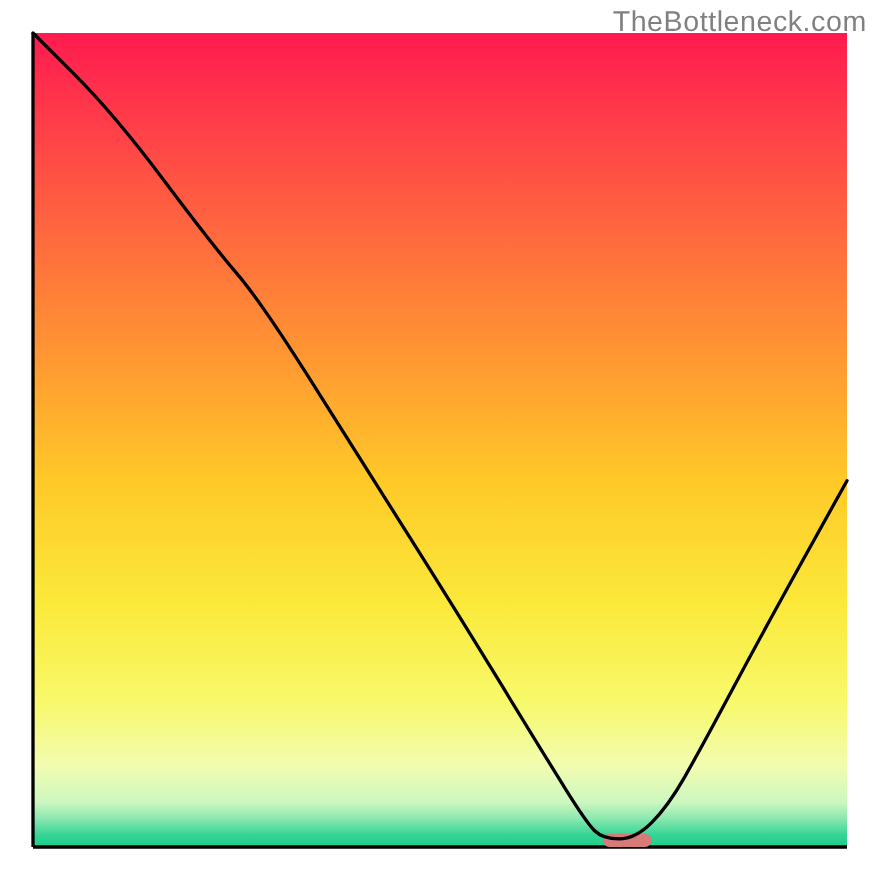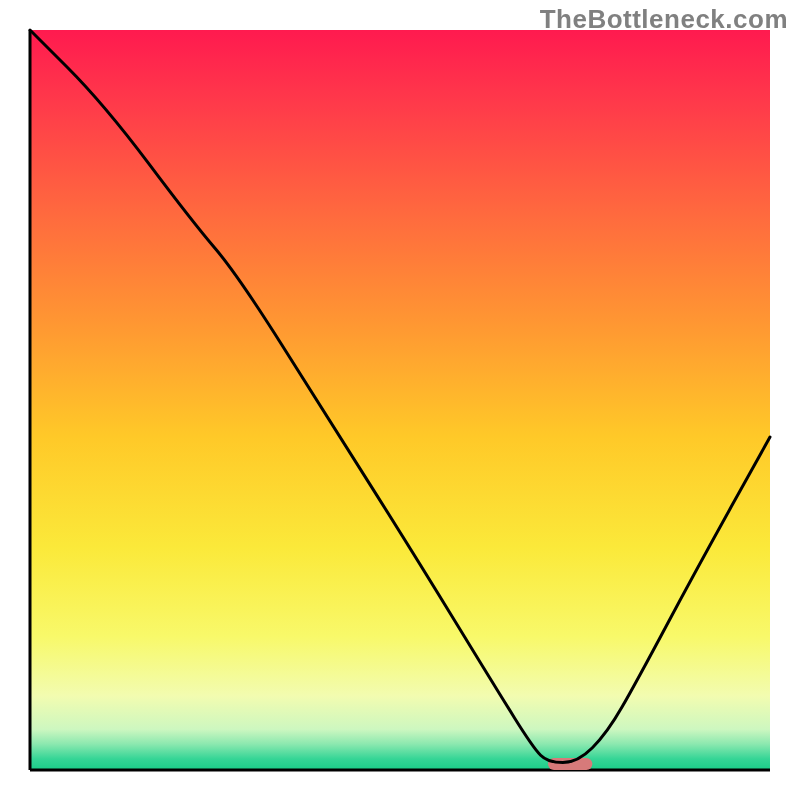--- a/index.html
+++ b/index.html
@@ -13,21 +13,21 @@
   .chart-wrap {
     position: relative;
     width: 800px;
     height: 800px;
   }
   .watermark {
     position: absolute;
     top: 4px;
     right: 12px;
     font-size: 26px;
-    font-weight: 700;
+    font-weight: 400;
     color: #808080;
     letter-spacing: 0.5px;
   }
   svg {
     display: block;
   }
 </style>
 </head>
 <body>
 

